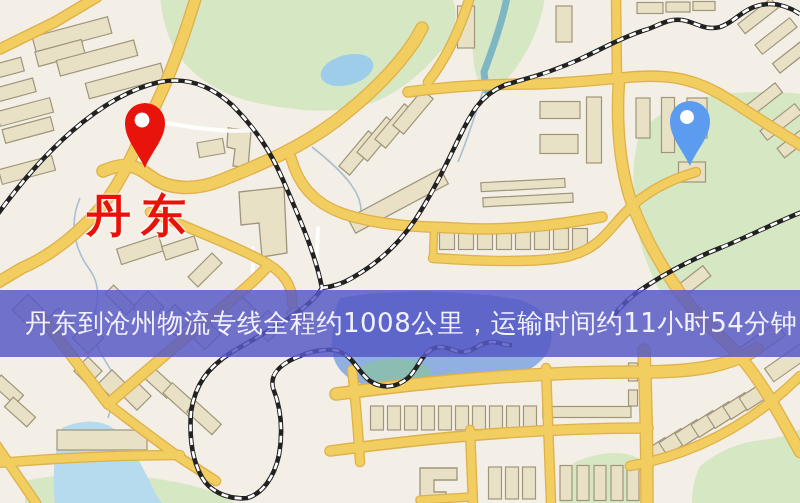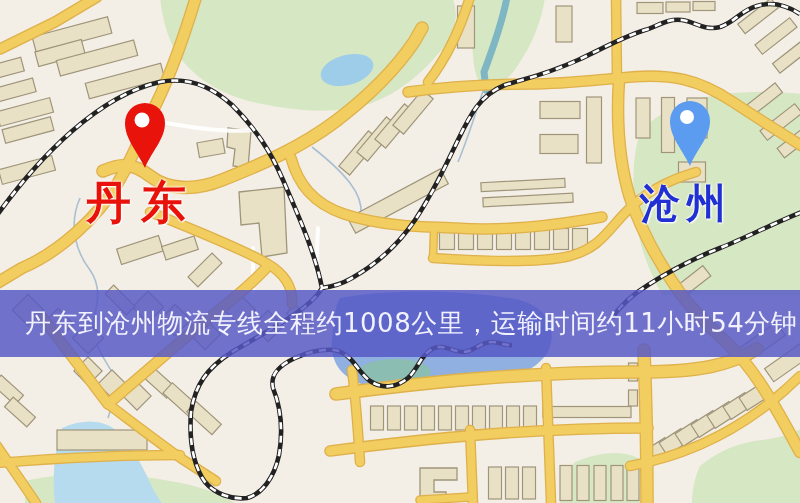--- a/index.html
+++ b/index.html
@@ -1,20 +1,20 @@
 <!DOCTYPE html>
 <html><head>
 <meta charset="utf-8">
 <style>
   html,body{margin:0;padding:0;background:#888;}
   .stage{position:relative;width:800px;height:503px;overflow:hidden;
          font-family:"DejaVu Sans","Liberation Sans",sans-serif;background:#f4efe6;}
   .stage svg{position:absolute;left:0;top:0;}
   .city-label{position:absolute;font-weight:bold;line-height:1;white-space:nowrap;
-              text-shadow:0 0 3px #ffffff,0 0 2px #ffffff,1px 1px 2px #ffffff;}
+              text-shadow:0 0 3px #ffffff,0 0 2px #ffffff,1px 1px 2px #ffffff;margin-top:13px;}
   #dandong-label{left:86px;top:180px;font-size:45px;letter-spacing:10px;color:#e8120a;}
   #cangzhou-label{left:640px;top:183px;font-size:40px;letter-spacing:6px;color:#2030d2;}
   #info-banner{position:absolute;left:0;top:290px;width:800px;height:67px;
                background:rgba(86,88,198,0.84);display:flex;align-items:center;}
   #info-banner .txt{padding-left:25px;font-size:26px;color:#f2f2ff;letter-spacing:0.5px;white-space:nowrap;}
 </style>
 </head>
 <body>
 
 <div class="stage">
@@ -207,19 +207,18 @@
       <path d="M145,168 C137,151 125,139 125,123 A20,20 0 1 1 165,123 C165,139 152,151 145,168 Z" fill="#e8140c"></path>
       <circle cx="142" cy="120" r="7.5" fill="#ffffff"></circle>
     </g>
     <g>
       <path d="M690,166 C682,149 670,137 670,121 A20,20 0 1 1 710,121 C710,137 697,149 690,166 Z" fill="#5b9bf0"></path>
       <circle cx="687" cy="117" r="7" fill="#ffffff"></circle>
     </g>
   </svg>
 
   <div id="dandong-label" class="city-label">丹东</div>
-  <div id="cangzhou-label" class="city-label">沧州</div>
 
   <div id="info-banner">
     <span class="txt">丹东到沧州物流专线全程约1008公里，运输时间约11小时54分钟.</span>
   </div>
 
 </div>
 
 </body></html>

